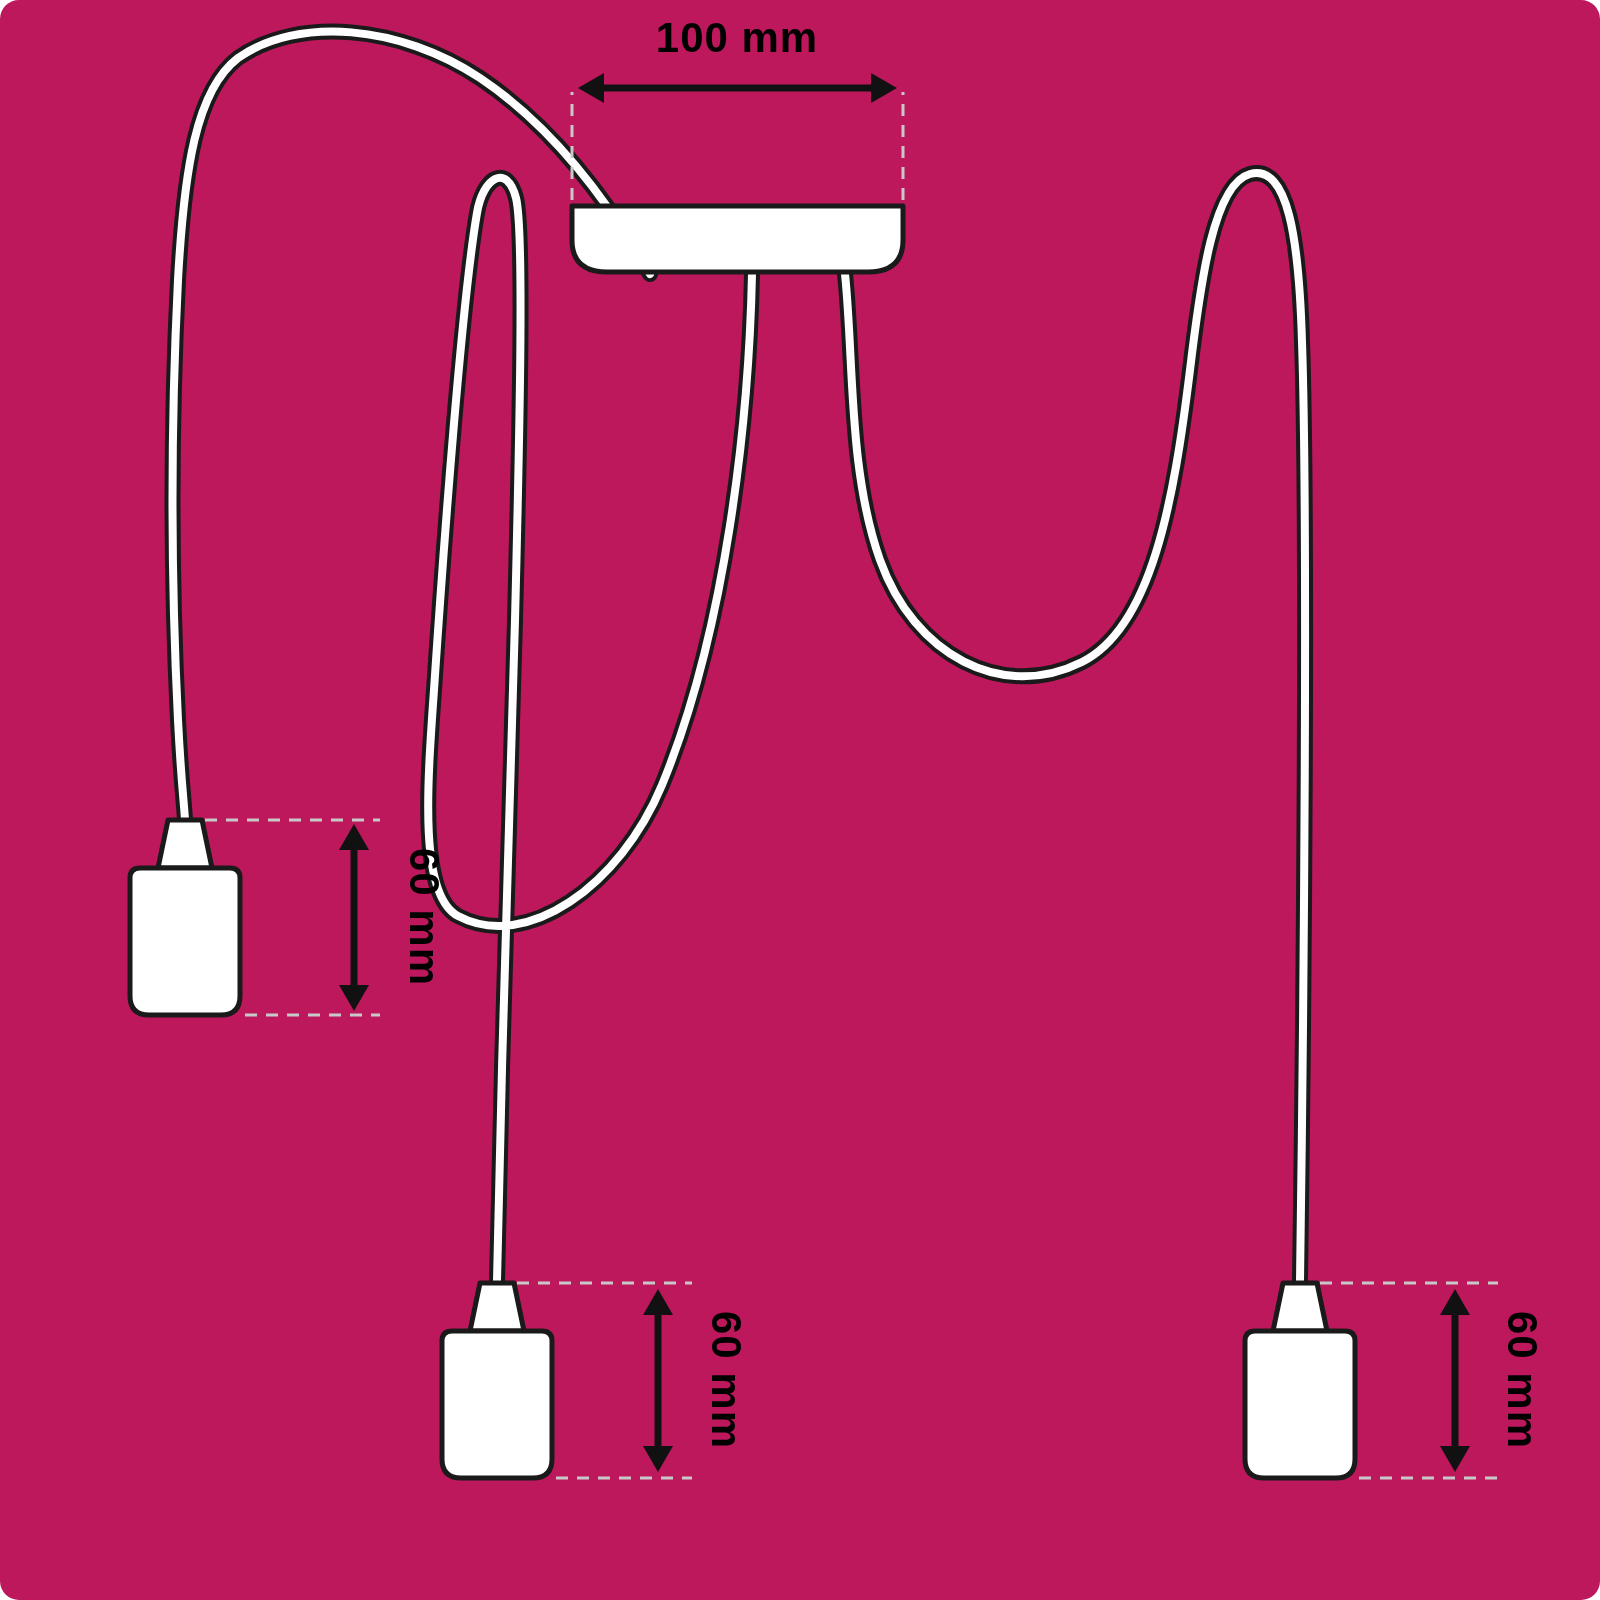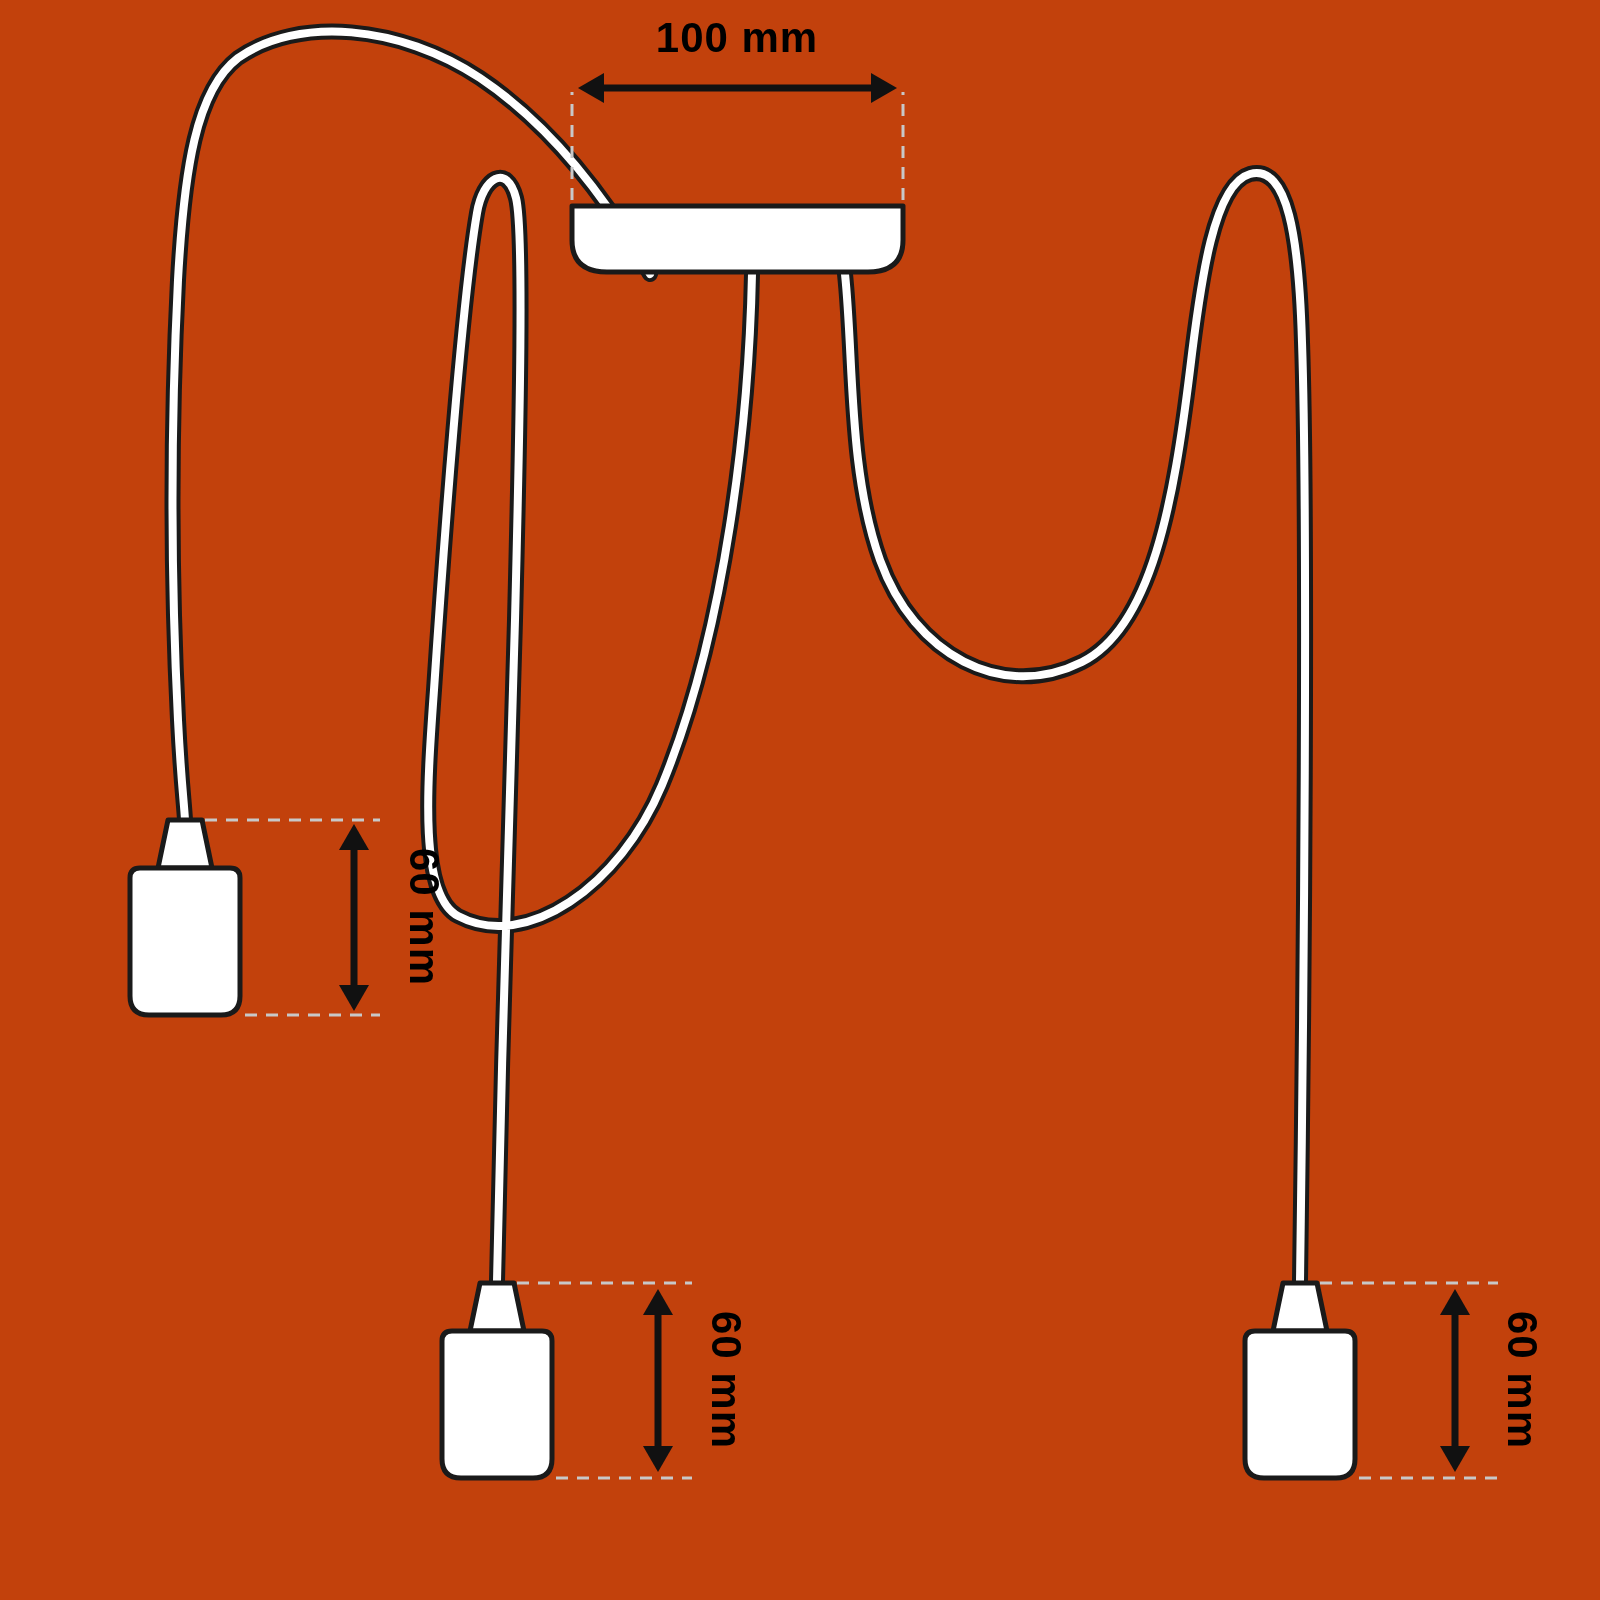--- a/index.html
+++ b/index.html
@@ -1,16 +1,16 @@
 <!DOCTYPE html>
 <html><head>
 <meta charset="utf-8">
 <style>
   html,body{margin:0;padding:0;background:#ffffff;}
-  .frame{position:relative;width:1600px;height:1600px;background:#c2410c;overflow:hidden;}
+  .frame{position:relative;width:1600px;height:1600px;background:#be185d;overflow:hidden;border-radius:19px;}
   svg{display:block;}
   text{font-family:"Liberation Sans",sans-serif;font-weight:700;fill:#000000;}
   .dim-label{font-size:42px;letter-spacing:1px;}
   .cable-outer{fill:none;stroke:#1a1a1a;stroke-width:16;stroke-linecap:round;}
   .cable-inner{fill:none;stroke:#ffffff;stroke-width:8;stroke-linecap:round;}
   .outline{fill:#ffffff;stroke:#1a1a1a;stroke-width:5;stroke-linejoin:round;}
   .dash{stroke:#c8c8c8;stroke-width:3;stroke-dasharray:12 9;fill:none;}
   .dim-line{stroke:#111111;stroke-width:7;fill:none;}
   .dim-head{fill:#111111;stroke:none;}
 </style>

